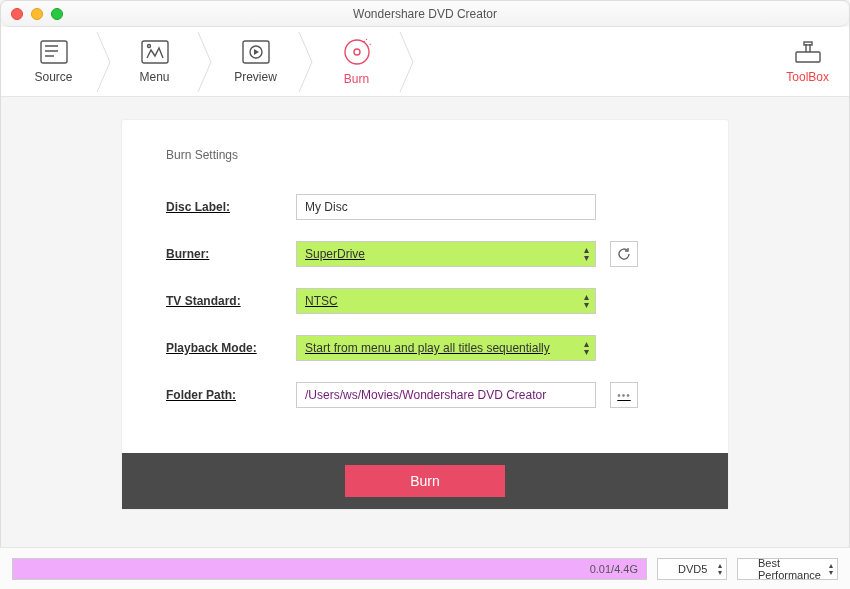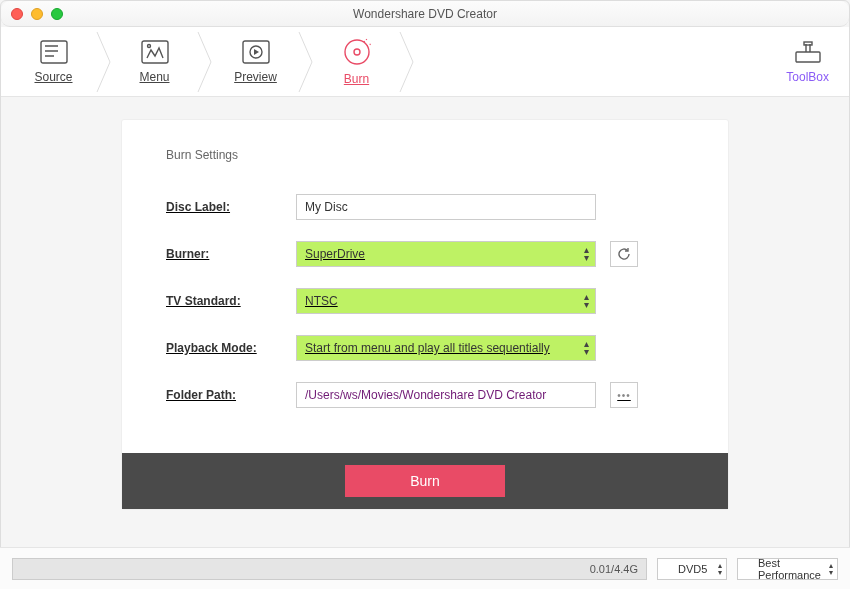--- a/index.html
+++ b/index.html
@@ -10,29 +10,29 @@
   .traffic { display: flex; gap: 8px; }
   .dot { width: 12px; height: 12px; border-radius: 50%; }
   .dot.red { background: #ff5f57; border: 1px solid #e14640; }
   .dot.yellow { background: #febc2e; border: 1px solid #dfa023; }
   .dot.green { background: #28c840; border: 1px solid #17a82e; }
   .titlebar .title { position: absolute; left: 0; right: 0; text-align: center; font-size: 12px; color: #555; pointer-events: none; }
 
   
   .stepnav { height: 70px; background: #fff; border-bottom: 1px solid #e5e5e5; display: flex; align-items: center; padding: 0 10px; position: relative; }
   .step { width: 85px; display: flex; flex-direction: column; align-items: center; justify-content: center; position: relative; height: 100%; }
-  .step .label { font-size: 12px; color: #444; margin-top: 6px; text-decoration: underline; }
+  .step .label { font-size: 12px; color: #444; margin-top: 6px; }
   .step.active .label { color: #e94b66; }
   .step svg, .step .icon { color: #555; }
   .step.active svg { color: #e94b66; }
   .chev { width: 16px; height: 70px; display: flex; align-items: center; }
   .chev svg { stroke: #ddd; }
   .spacer { flex: 1; }
   .toolbox { display: flex; flex-direction: column; align-items: center; cursor: pointer; margin-right: 10px; }
-  .toolbox .label { font-size: 12px; color: #8b5cf6; margin-top: 6px; }
+  .toolbox .label { font-size: 12px; color: #ef4444; margin-top: 6px; }
 
   
   .main { padding: 22px 100px 0 100px; }
   .panel { background: #fff; border: 1px solid #eee; border-radius: 3px; width: 608px; margin: 0 auto; }
   .panel-inner { padding: 28px 44px 24px 44px; }
   .panel h2 { font-size: 12px; font-weight: 500; color: #666; margin-bottom: 32px; }
 
   .radios { display: flex; gap: 36px; margin-bottom: 28px; }
   .radio { display: flex; align-items: center; gap: 8px; cursor: pointer; }
   .radio .circle { width: 14px; height: 14px; border-radius: 50%; border: 1.5px solid #888; position: relative; }
@@ -47,21 +47,21 @@
   .form-row input[disabled] { color: #701a75; background: #fff; }
   .select { width: 300px; height: 26px; border: 1px solid #ccc; display: flex; align-items: center; padding: 0 8px; font-size: 12px; color: #333; position: relative; cursor: pointer; background: #bef264; }
   .select .updown { position: absolute; right: 6px; top: 4px; font-size: 10px; line-height: 8px; color: #444; display: flex; flex-direction: column; }
   .iconbtn { width: 28px; height: 26px; border: 1px solid #ccc; margin-left: 14px; display: flex; align-items: center; justify-content: center; cursor: pointer; background: #fff; }
 
   .panel-footer { background: #4a4a4a; height: 56px; display: flex; align-items: center; justify-content: center; }
   .burn-btn { width: 160px; height: 32px; background: #e94b66; color: #fff; border: none; font-size: 14px; cursor: pointer; }
 
   
   .bottombar { position: absolute; bottom: 0; left: 0; right: 0; height: 42px; background: #fbfbfb; border-top: 1px solid #e5e5e5; display: flex; align-items: center; padding: 0 12px; gap: 10px; }
-  .capacity { flex: 1; height: 22px; border: 1px solid #ccc; background: #e5e5e5; display: flex; align-items: center; justify-content: flex-end; padding: 0 8px; font-size: 11px; color: #555; }
+  .capacity { flex: 1; height: 22px; border: 1px solid #ccc; background: #f0abfc; display: flex; align-items: center; justify-content: flex-end; padding: 0 8px; font-size: 11px; color: #555; }
   .bselect { height: 22px; border: 1px solid #ccc; background: #fff; display: flex; align-items: center; padding: 0 20px 0 20px; font-size: 11px; color: #333; position: relative; cursor: pointer; }
   .bselect .updown { position: absolute; right: 4px; top: 3px; font-size: 8px; line-height: 7px; color: #444; display: flex; flex-direction: column; }
 </style>
 </head>
 <body>
 
 <div class="titlebar">
   <div class="traffic">
     <div class="dot red"></div>
     <div class="dot yellow"></div>

